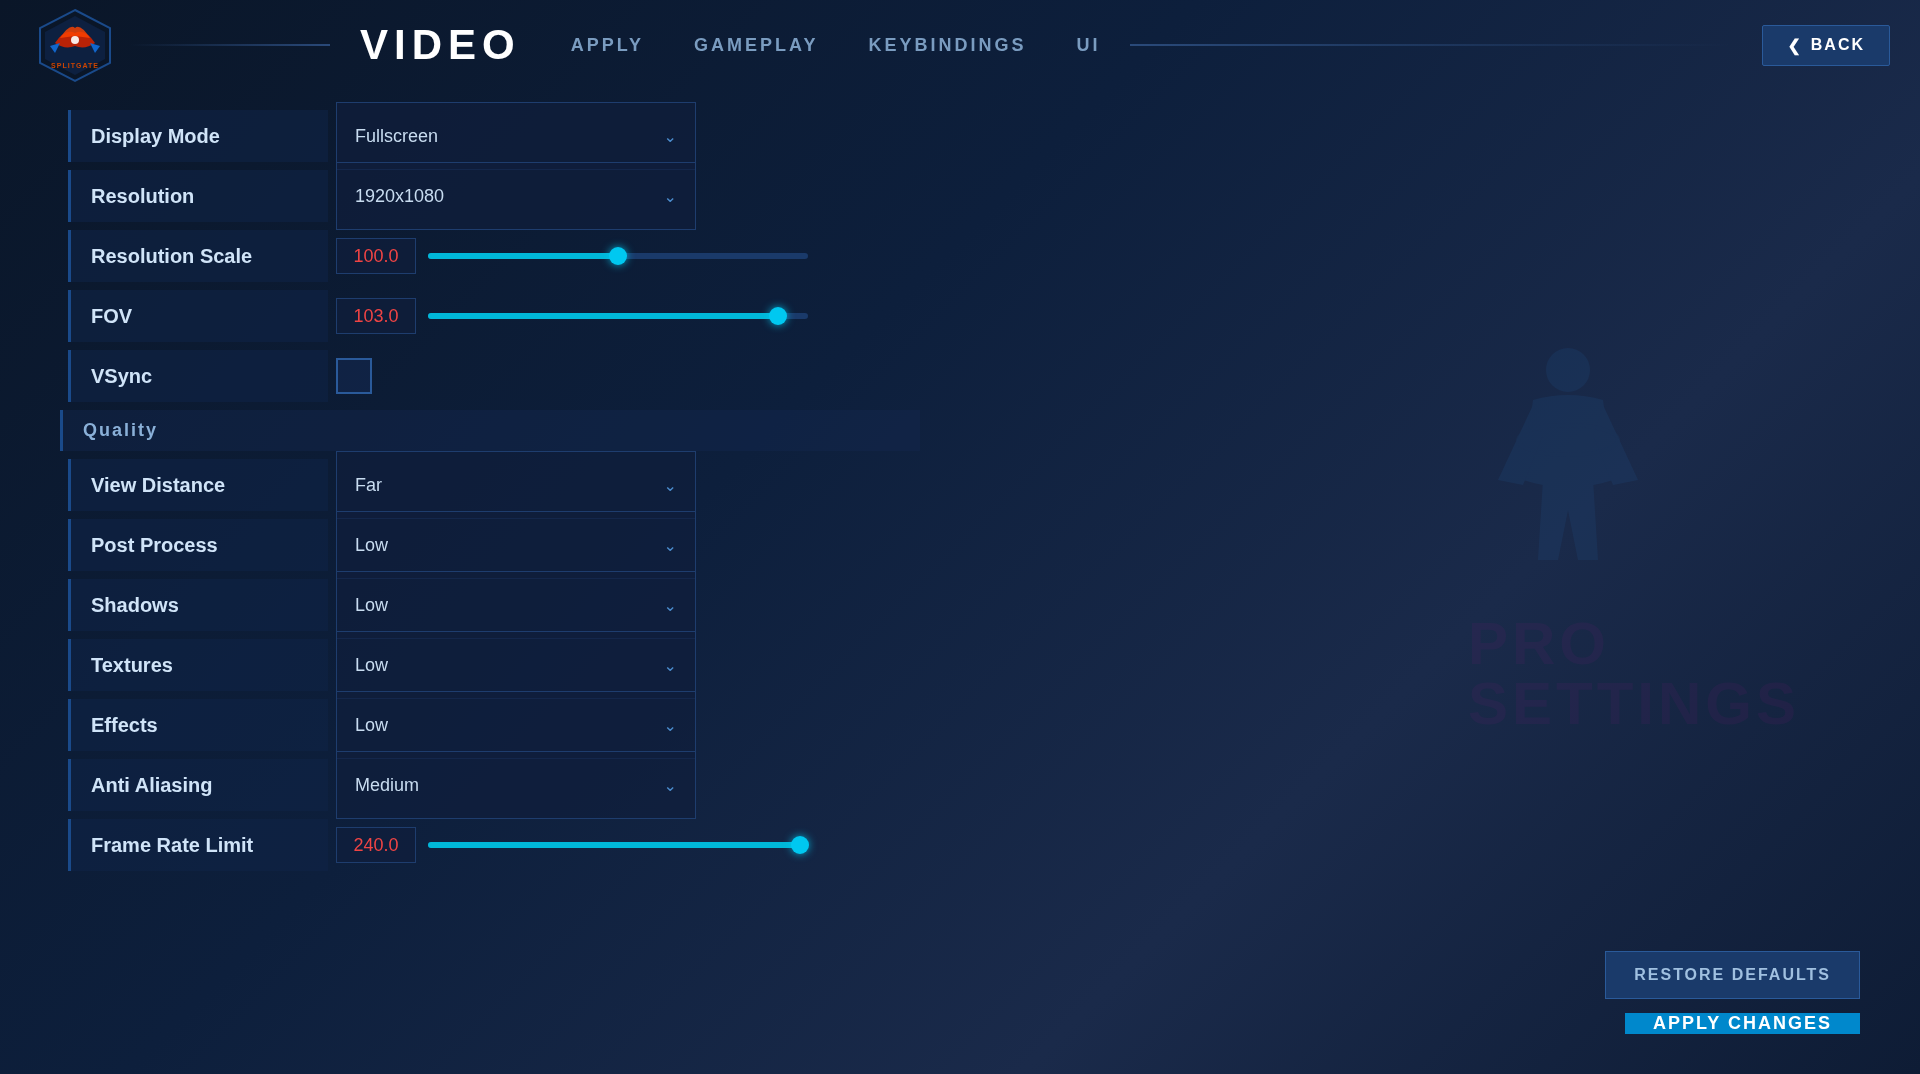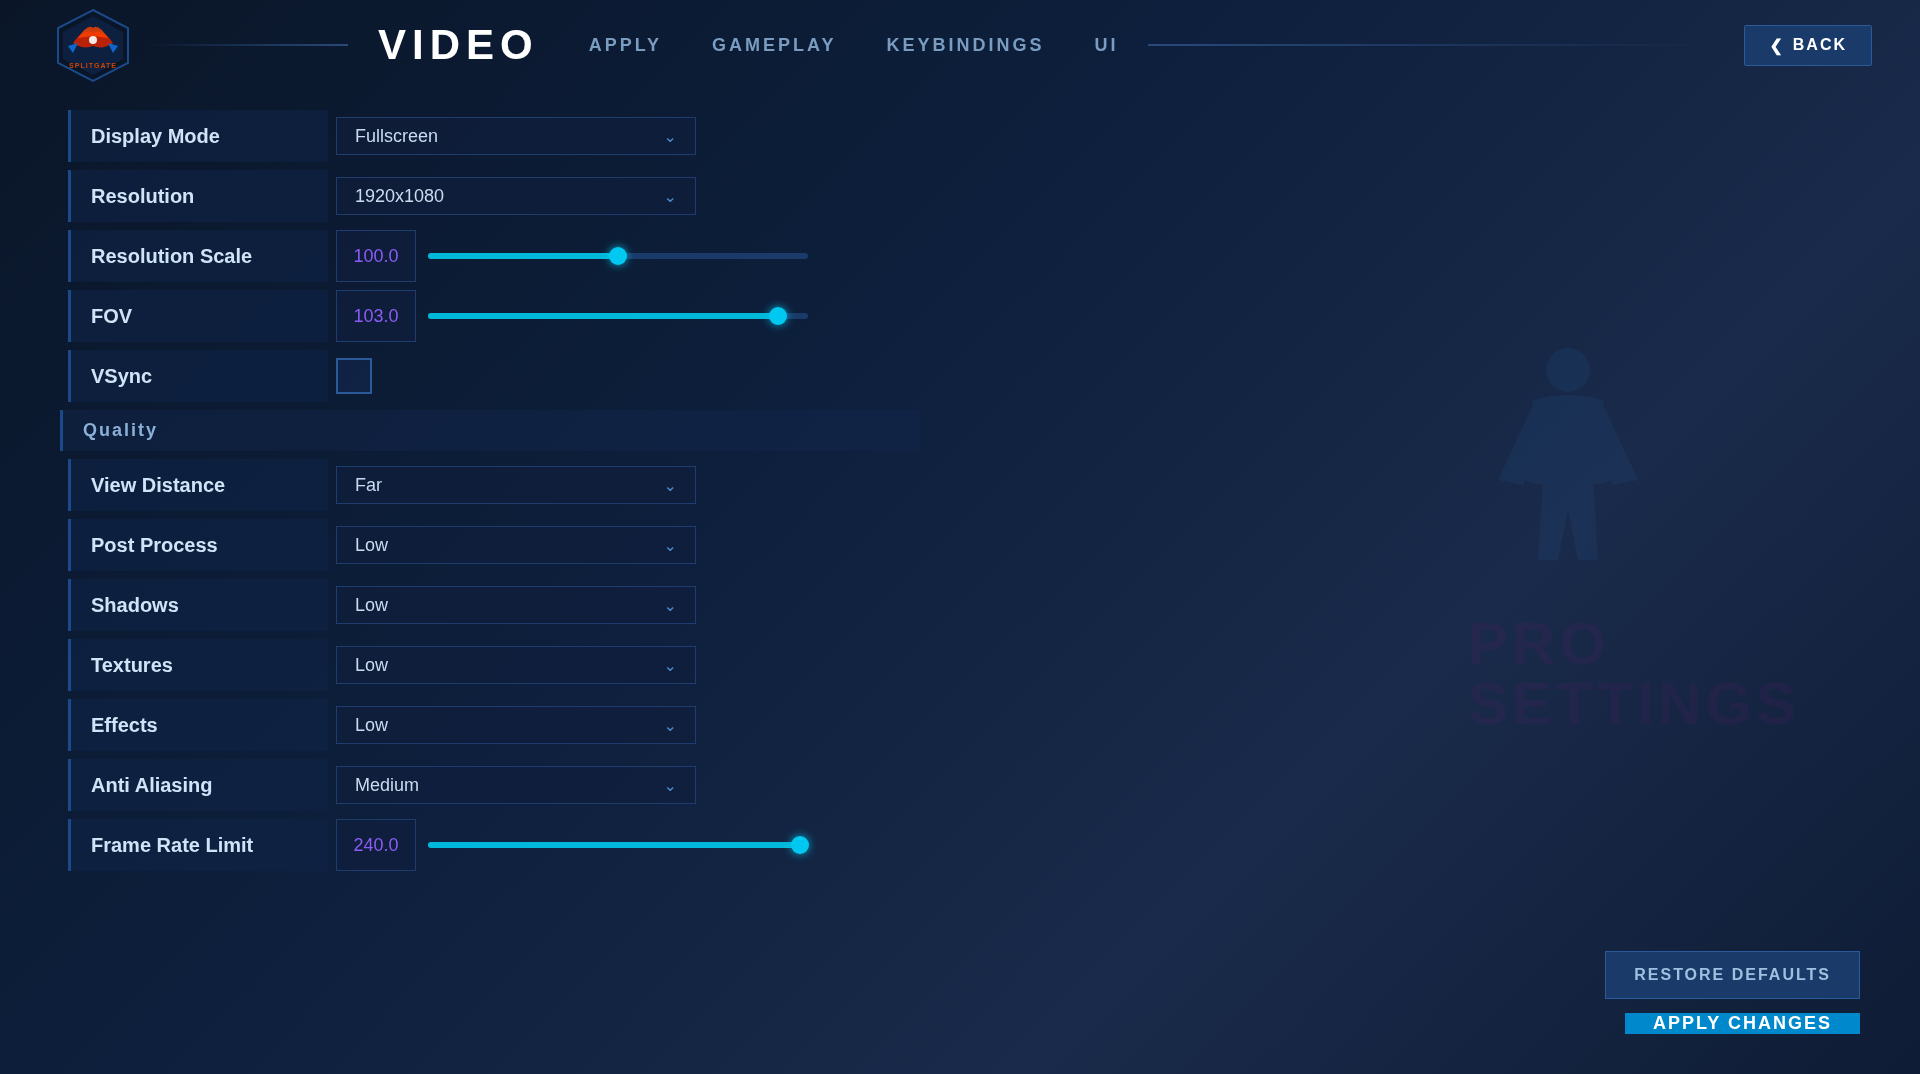--- a/index.html
+++ b/index.html
@@ -11,21 +11,21 @@
       font-family: 'Arial', sans-serif;
       color: #ffffff;
       overflow: hidden;
       position: relative;
     }
 
     
     .header {
       display: flex;
       align-items: center;
-      padding: 0 48px;
+      padding: 0 30px;
       height: 90px;
       position: relative;
     }
 
     .logo-area {
       width: 90px;
       height: 80px;
       display: flex;
       align-items: center;
       justify-content: center;
@@ -128,21 +128,21 @@
 
     
     .dropdown {
       display: flex;
       align-items: center;
       justify-content: space-between;
       background: rgba(15, 30, 60, 0.7);
       border: 1px solid #1e3d6e;
       padding: 12px 18px;
       width: 360px;
-      height: 38px;
+      height: 68px;
       cursor: pointer;
       color: #c8dcf0;
       font-size: 18px;
     }
 
     .dropdown-arrow {
       font-size: 16px;
       color: #4a8aca;
     }
 
@@ -151,26 +151,26 @@
       display: flex;
       align-items: center;
       gap: 12px;
     }
 
     .slider-value-box {
       background: rgba(15, 30, 60, 0.7);
       border: 1px solid #1e3d6e;
       padding: 10px 16px;
       min-width: 80px;
-      height: 52px;
+      height: 36px;
       display: flex;
       align-items: center;
       justify-content: center;
       font-size: 18px;
-      color: #8b5cf6;
+      color: #ef4444;
     }
 
     .slider-track {
       position: relative;
       width: 380px;
       height: 6px;
       background: #1a3a6a;
       border-radius: 3px;
     }
 

